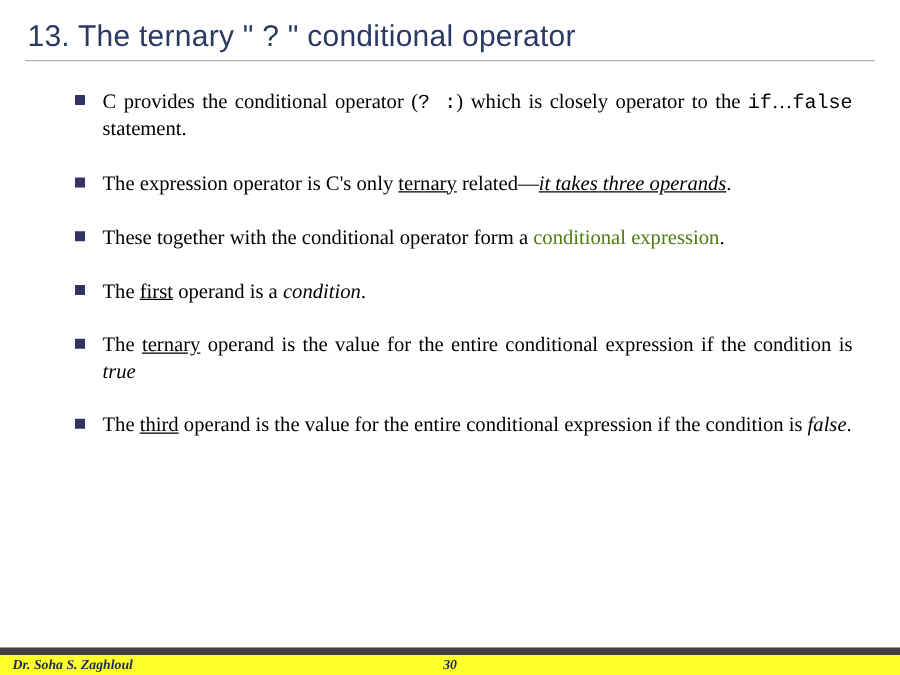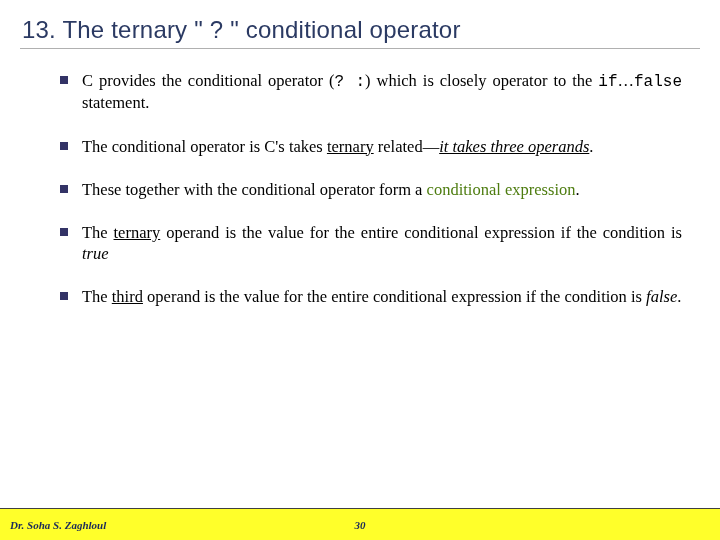--- a/index.html
+++ b/index.html
@@ -54,23 +54,23 @@
   .text { flex: 1; }
   .mono { font-family: "Courier New", Courier, monospace; font-size: 16px; }
   .ul { text-decoration: underline; }
   .it { font-style: italic; }
   .blue { color: #4d7c0f; }
   .footer {
     position: absolute;
     bottom: 0;
     left: 0;
     right: 0;
-    height: 32px;
+    height: 22px;
     background: #ffff2a;
-    border-top: 1px solid #404040;
+    border-top: 6px solid #404040;
     display: flex;
     align-items: center;
   }
   .author {
     font-family: "Segoe Script", "Comic Sans MS", cursive;
     font-style: italic;
     font-weight: bold;
     font-size: 11px;
     color: #1a2a5a;
     padding-left: 10px;
@@ -97,31 +97,37 @@
   <div class="item">
     <div class="bullet"></div>
     <div class="text">
       <span>C provides the conditional operator (</span><span class="mono">? :</span><span>) which is closely operator to the </span><span class="mono">if</span><span>…</span><span class="mono">false</span><span> statement.</span>
     </div>
   </div>
 
   <div class="item">
     <div class="bullet"></div>
     <div class="text">
-      <span>The conditional operator is C's takes </span><span class="ul">ternary</span><span> related—</span><span class="ul it">it takes three operands</span><span>.</span>
+      <span>The expression operator is C's only </span><span class="ul">ternary</span><span> related—</span><span class="ul it">it takes three operands</span><span>.</span>
     </div>
   </div>
 
   <div class="item">
     <div class="bullet"></div>
     <div class="text">
       <span>These together with the conditional operator form a </span><span class="blue">conditional expression</span><span>.</span>
     </div>
   </div>
 
+  <div class="item">
+    <div class="bullet"></div>
+    <div class="text">
+      <span>The </span><span class="ul">first</span><span> operand is a </span><span class="it">condition</span><span>.</span>
+    </div>
+  </div>
 
   <div class="item">
     <div class="bullet"></div>
     <div class="text">
       <span>The </span><span class="ul">ternary</span><span> operand is the value for the entire conditional expression if the condition is </span><span class="it">true</span>
     </div>
   </div>
 
   <div class="item">
     <div class="bullet"></div>

